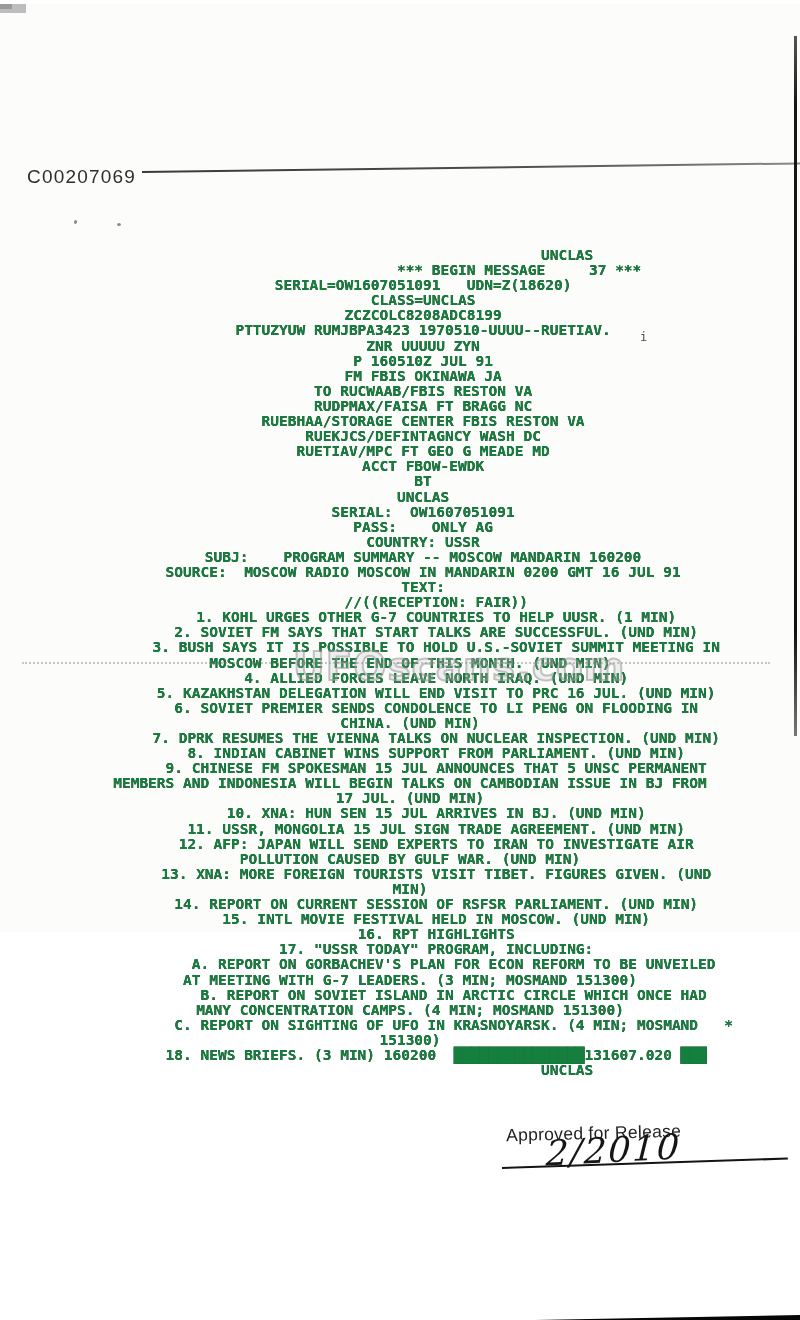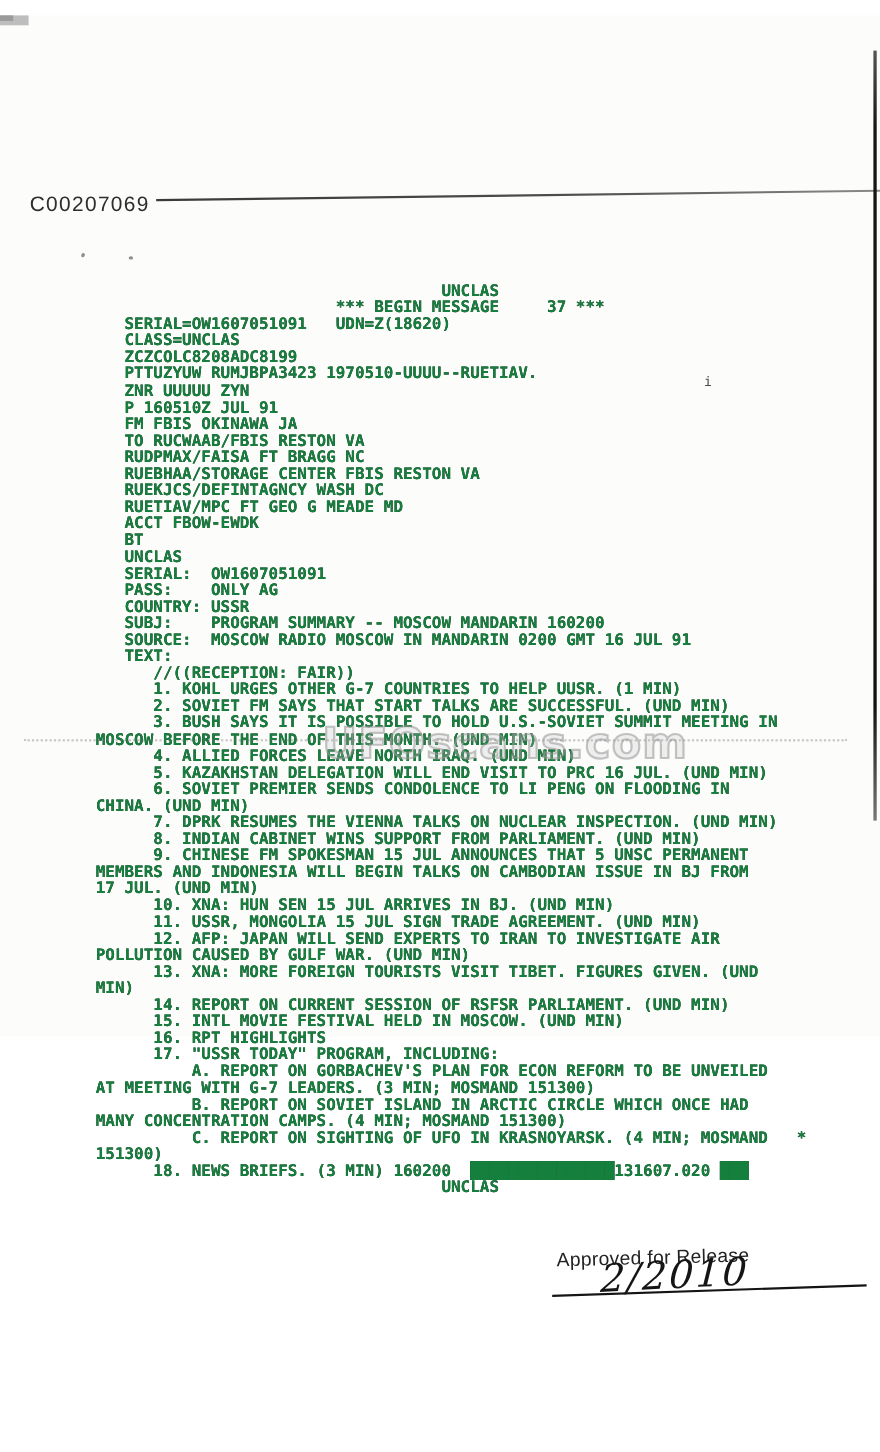--- a/index.html
+++ b/index.html
@@ -1,18 +1,18 @@
 <!DOCTYPE html>
 <html><head>
 <meta charset="utf-8">
 <style>
   html,body{margin:0;padding:0;}
   body{width:800px;height:1320px;background:#ffffff;overflow:hidden;
        font-family:"DejaVu Sans","Liberation Sans",sans-serif;}
-  .page{position:absolute;left:0;top:14px;width:800px;height:928px;background:#fcfcfb;}
+  .page{position:absolute;left:0;top:4px;width:800px;height:928px;background:#fcfcfb;text-align:center;}
 
   
   .corner-mark{position:absolute;left:0;top:0;width:26px;height:9px;background:#bdbdbd;}
   .corner-mark2{position:absolute;left:0;top:0;width:12px;height:5px;background:#9a9a9a;}
   .top-rule{position:absolute;left:142px;top:167px;width:658px;height:2px;
             background:linear-gradient(90deg,#3a3a3a 0%,#4c4c4c 55%,#6d6d6d 80%,#8a8a8a 100%);
             transform:rotate(-0.75deg);transform-origin:left center;}
   .right-edge-line{position:absolute;left:794px;top:32px;width:3px;height:700px;
             background:linear-gradient(180deg,#555 0%,#161616 10%,#111 85%,#777 100%);}
   .bottom-edge-bar{position:absolute;left:498px;top:1311px;width:302px;height:9px;background:#070707;

